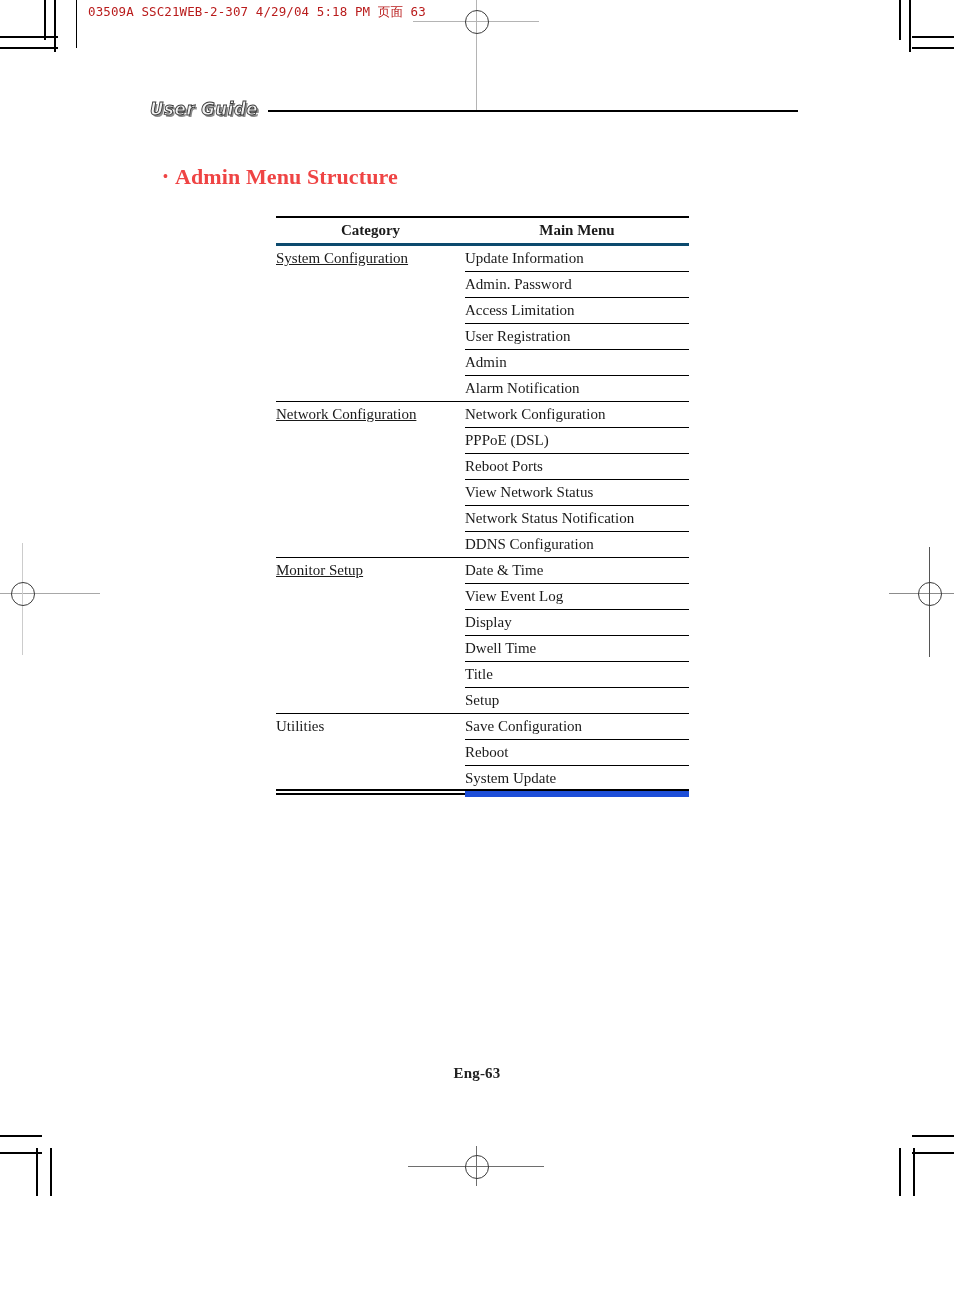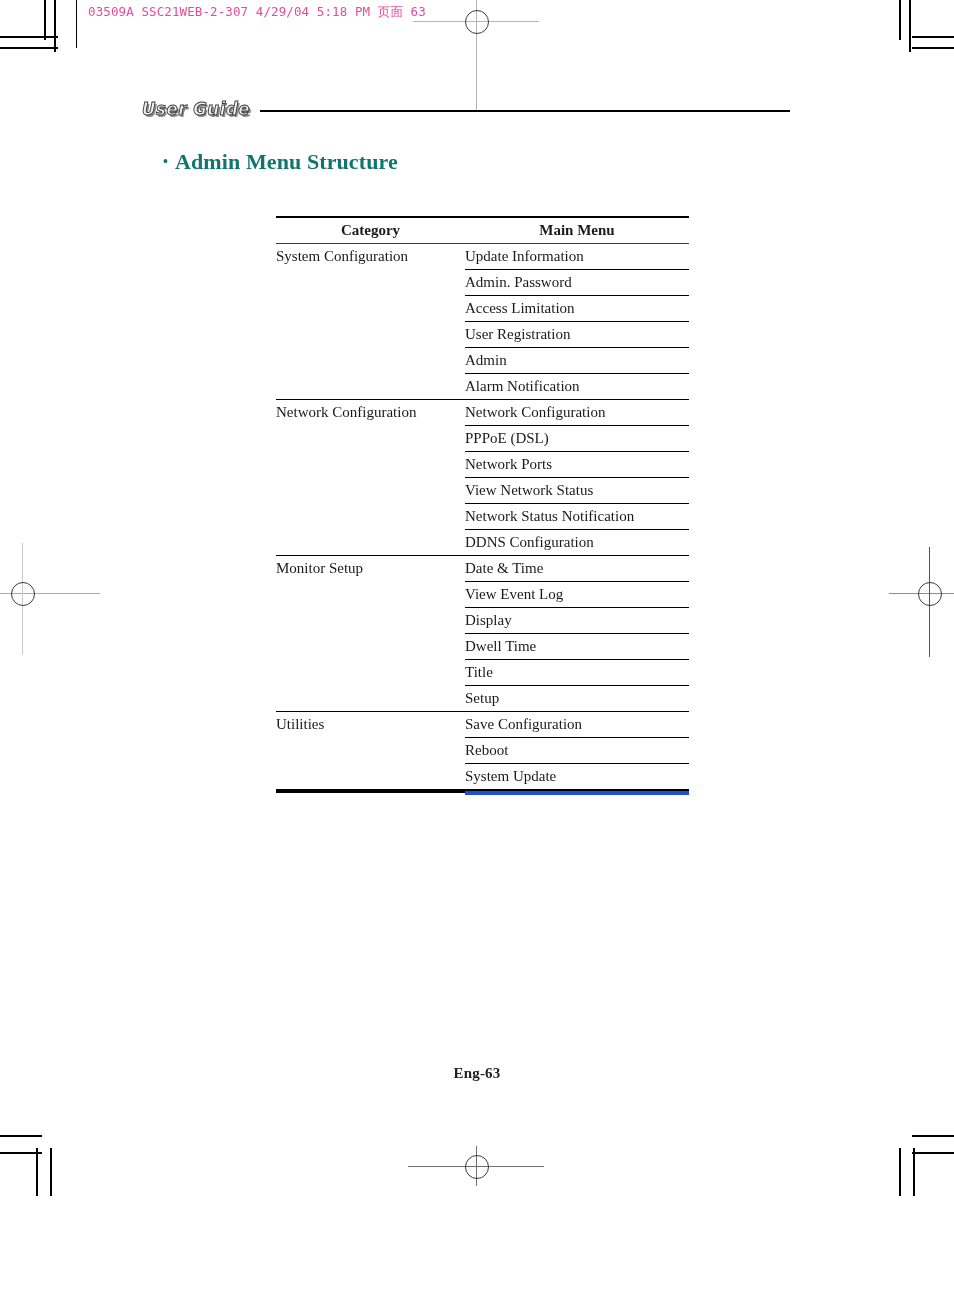--- a/index.html
+++ b/index.html
@@ -91,29 +91,29 @@
   #reg-bottom .vline { left: 0px; top: -20px; height: 40px; background:#6e6e6e; }
 
   
   #print-slug {
     position: absolute;
     left: 88px;
     top: 4px;
     font-family: "DejaVu Sans Mono", "Liberation Mono", monospace;
     font-size: 12.5px;
     letter-spacing: 0.1px;
-    color: #ec4899;
+    color: #b91c1c;
     white-space: nowrap;
   }
   #print-slug .cjk { font-family: "DejaVu Sans", sans-serif; }
 
   
   #running-head {
     position: absolute;
-    left: 142px;
+    left: 150px;
     top: 98px;
     width: 650px;
     height: 26px;
   }
   #running-head-label {
     position: absolute;
     left: 0;
     top: 0;
     font-family: "DejaVu Sans", sans-serif;
     font-size: 18px;
@@ -133,26 +133,26 @@
     top: 12px;
     width: 530px;
     height: 2px;
     background: #000;
   }
 
   
   #page-title {
     position: absolute;
     left: 163px;
-    top: 149px;
+    top: 164px;
     font-size: 22px;
     font-weight: bold;
     letter-spacing: 0.1px;
     white-space: nowrap;
-    color: #0f766e;
+    color: #ef4444;
   }
   #page-title .bullet {
     font-size: 14px;
     vertical-align: 3px;
     padding-right: 7px;
   }
 
   
   #menu-table {
     position: absolute;
@@ -174,32 +174,33 @@
     font-size: 15px;
     line-height: 25px;
     height: 25px;
   }
 
   th.hdr {
     text-align: center;
     font-weight: bold;
     font-size: 15.5px;
     border-top: 2px solid #000;
-    border-bottom: 1px solid #0c4a6e;
+    border-bottom: 3px solid #0c4a6e;
     line-height: 26px;
     height: 26px;
     padding-bottom: 1px;
   }
 
   td.cat-cell {
     padding-left: 9px;
     border-bottom: 0;
   }
   td.cat-cell.sect-last {
     border-bottom: 1px solid #000;
+    text-decoration: underline;
   }
   td.cat-cell.sect-bottom-thick {
     border-bottom: 2px solid #000;
     margin-left: 44px;
   }
 
   td.menu-cell {
     padding-left: 10px;
     border-bottom: 1px solid #000;
   }
@@ -317,21 +318,21 @@
           <td class="menu-cell">Alarm Notification</td>
         </tr>
         <tr>
           <td class="cat-cell sect-last" rowspan="6">Network Configuration</td>
           <td class="menu-cell">Network Configuration</td>
         </tr>
         <tr>
           <td class="menu-cell">PPPoE (DSL)</td>
         </tr>
         <tr>
-          <td class="menu-cell">Network Ports</td>
+          <td class="menu-cell">Reboot Ports</td>
         </tr>
         <tr>
           <td class="menu-cell">View Network Status</td>
         </tr>
         <tr>
           <td class="menu-cell">Network Status Notification</td>
         </tr>
         <tr>
           <td class="menu-cell">DDNS Configuration</td>
         </tr>

